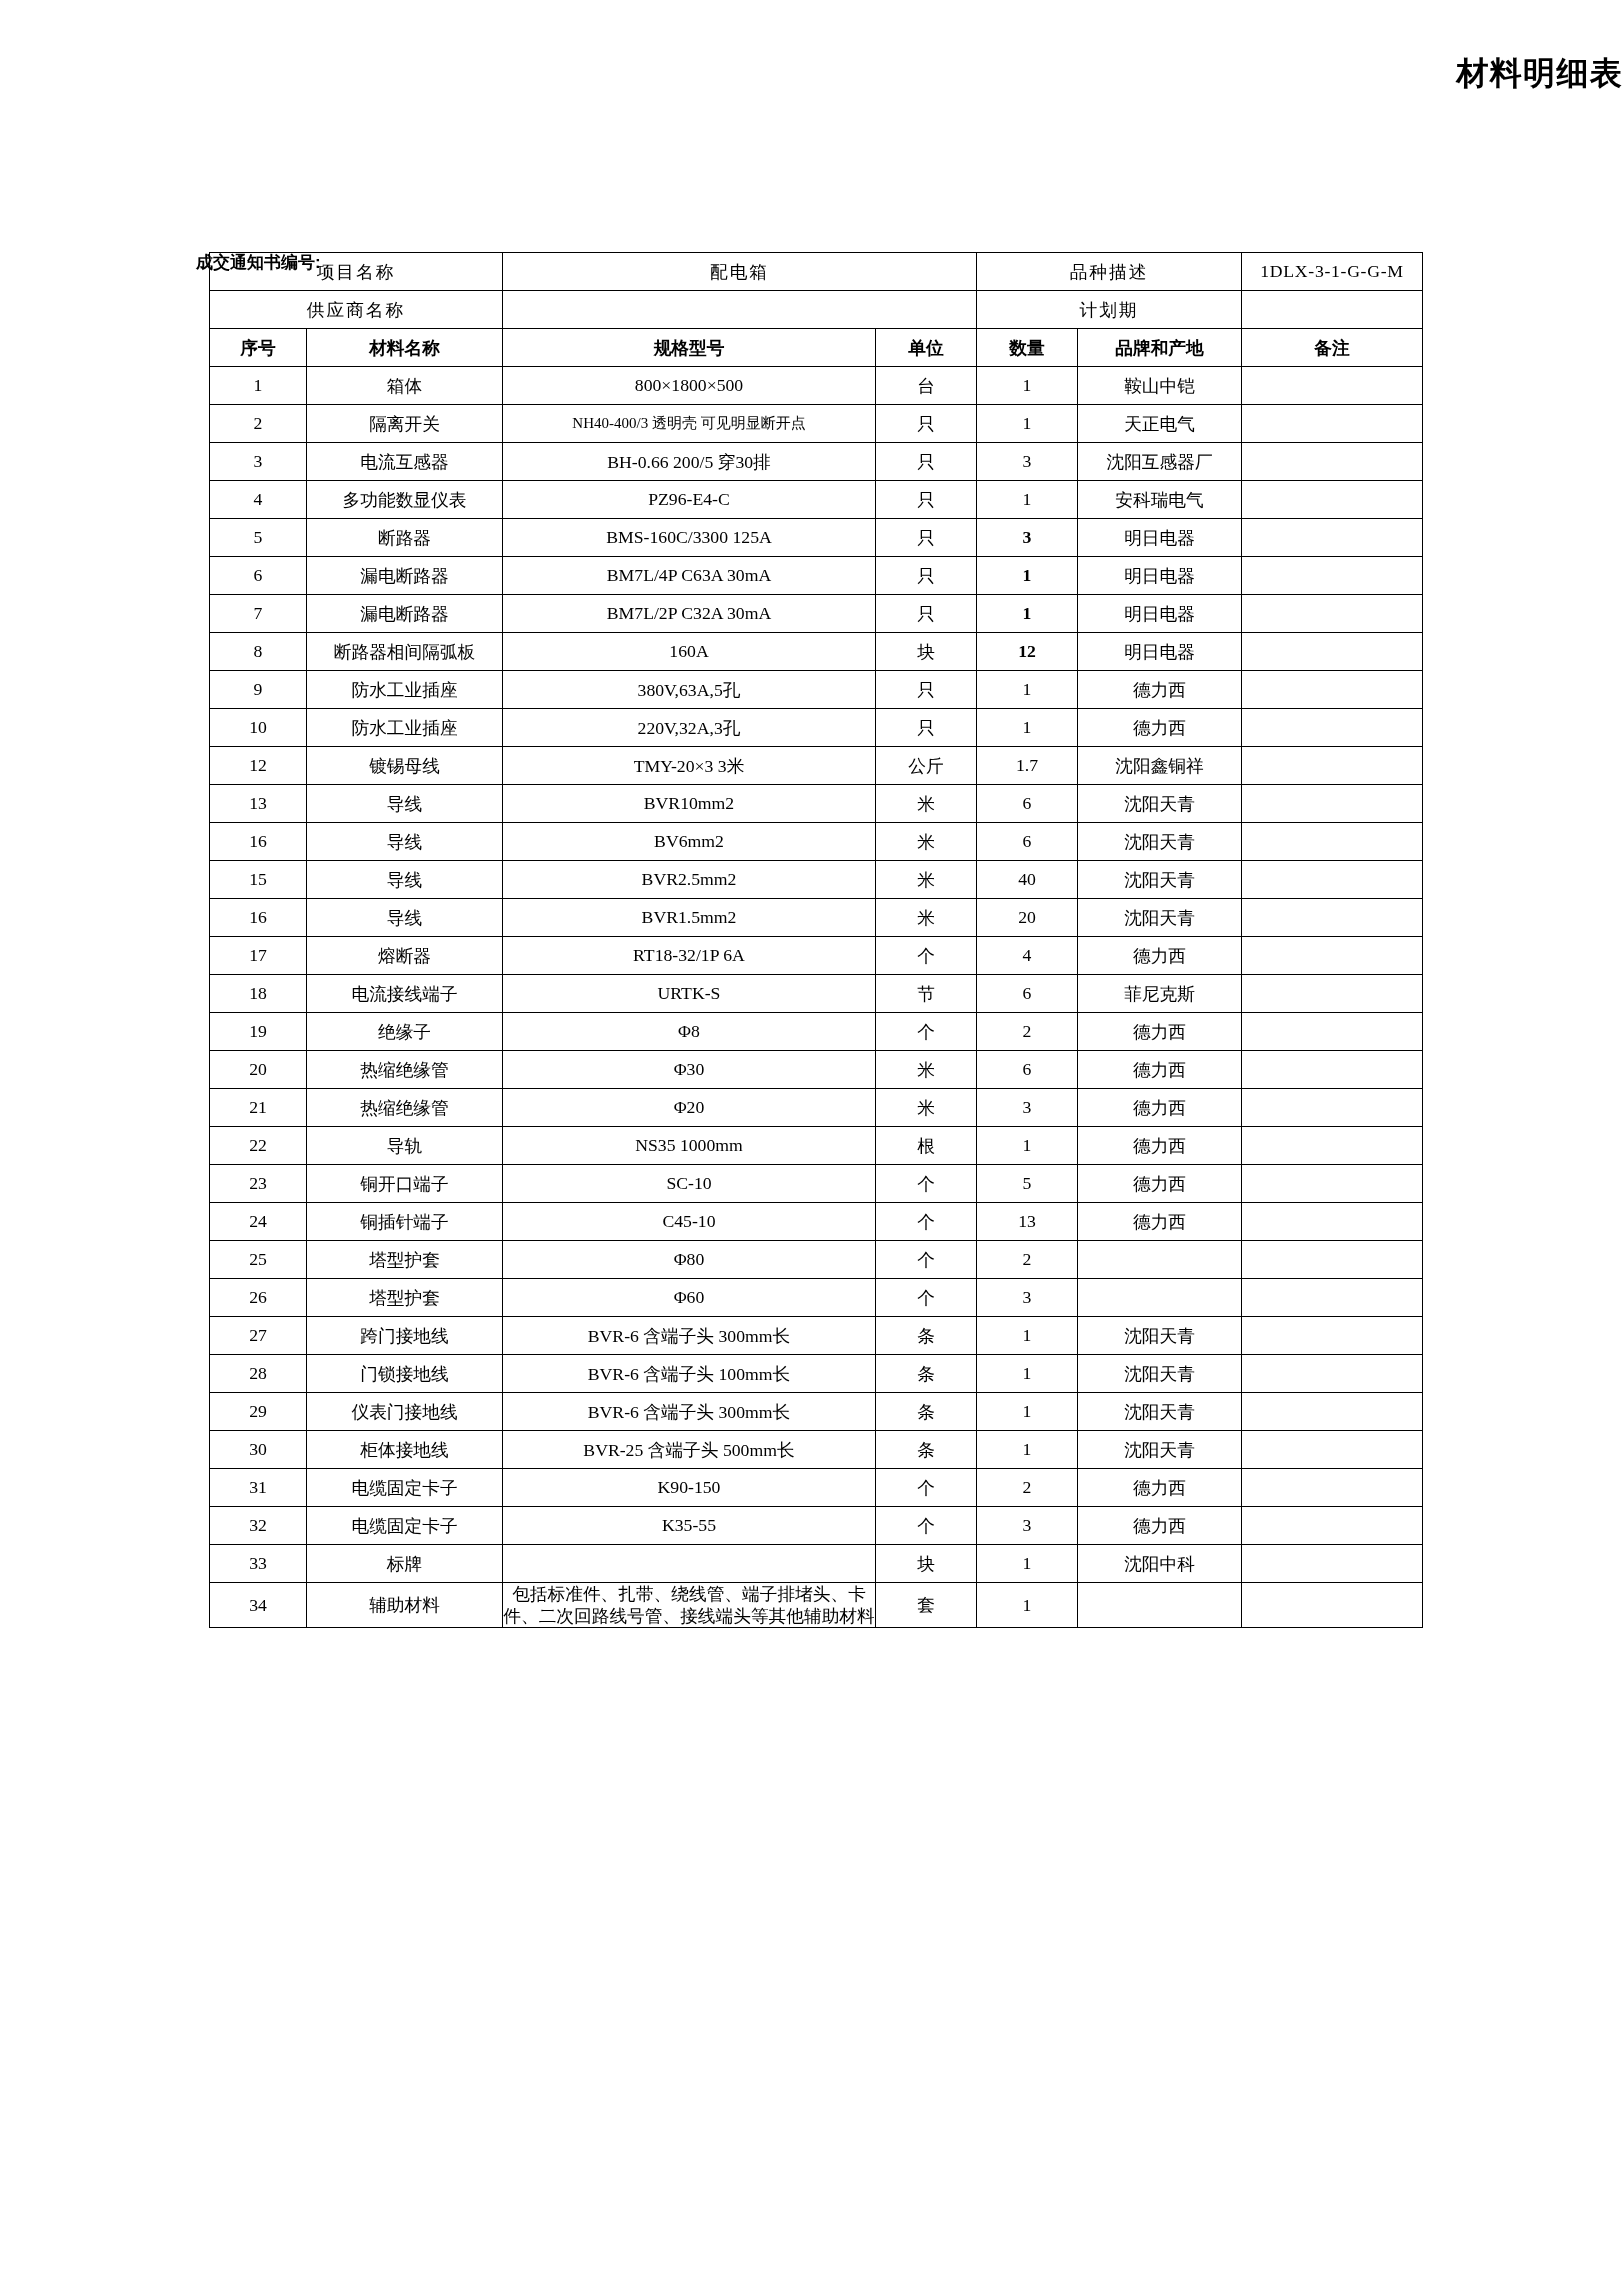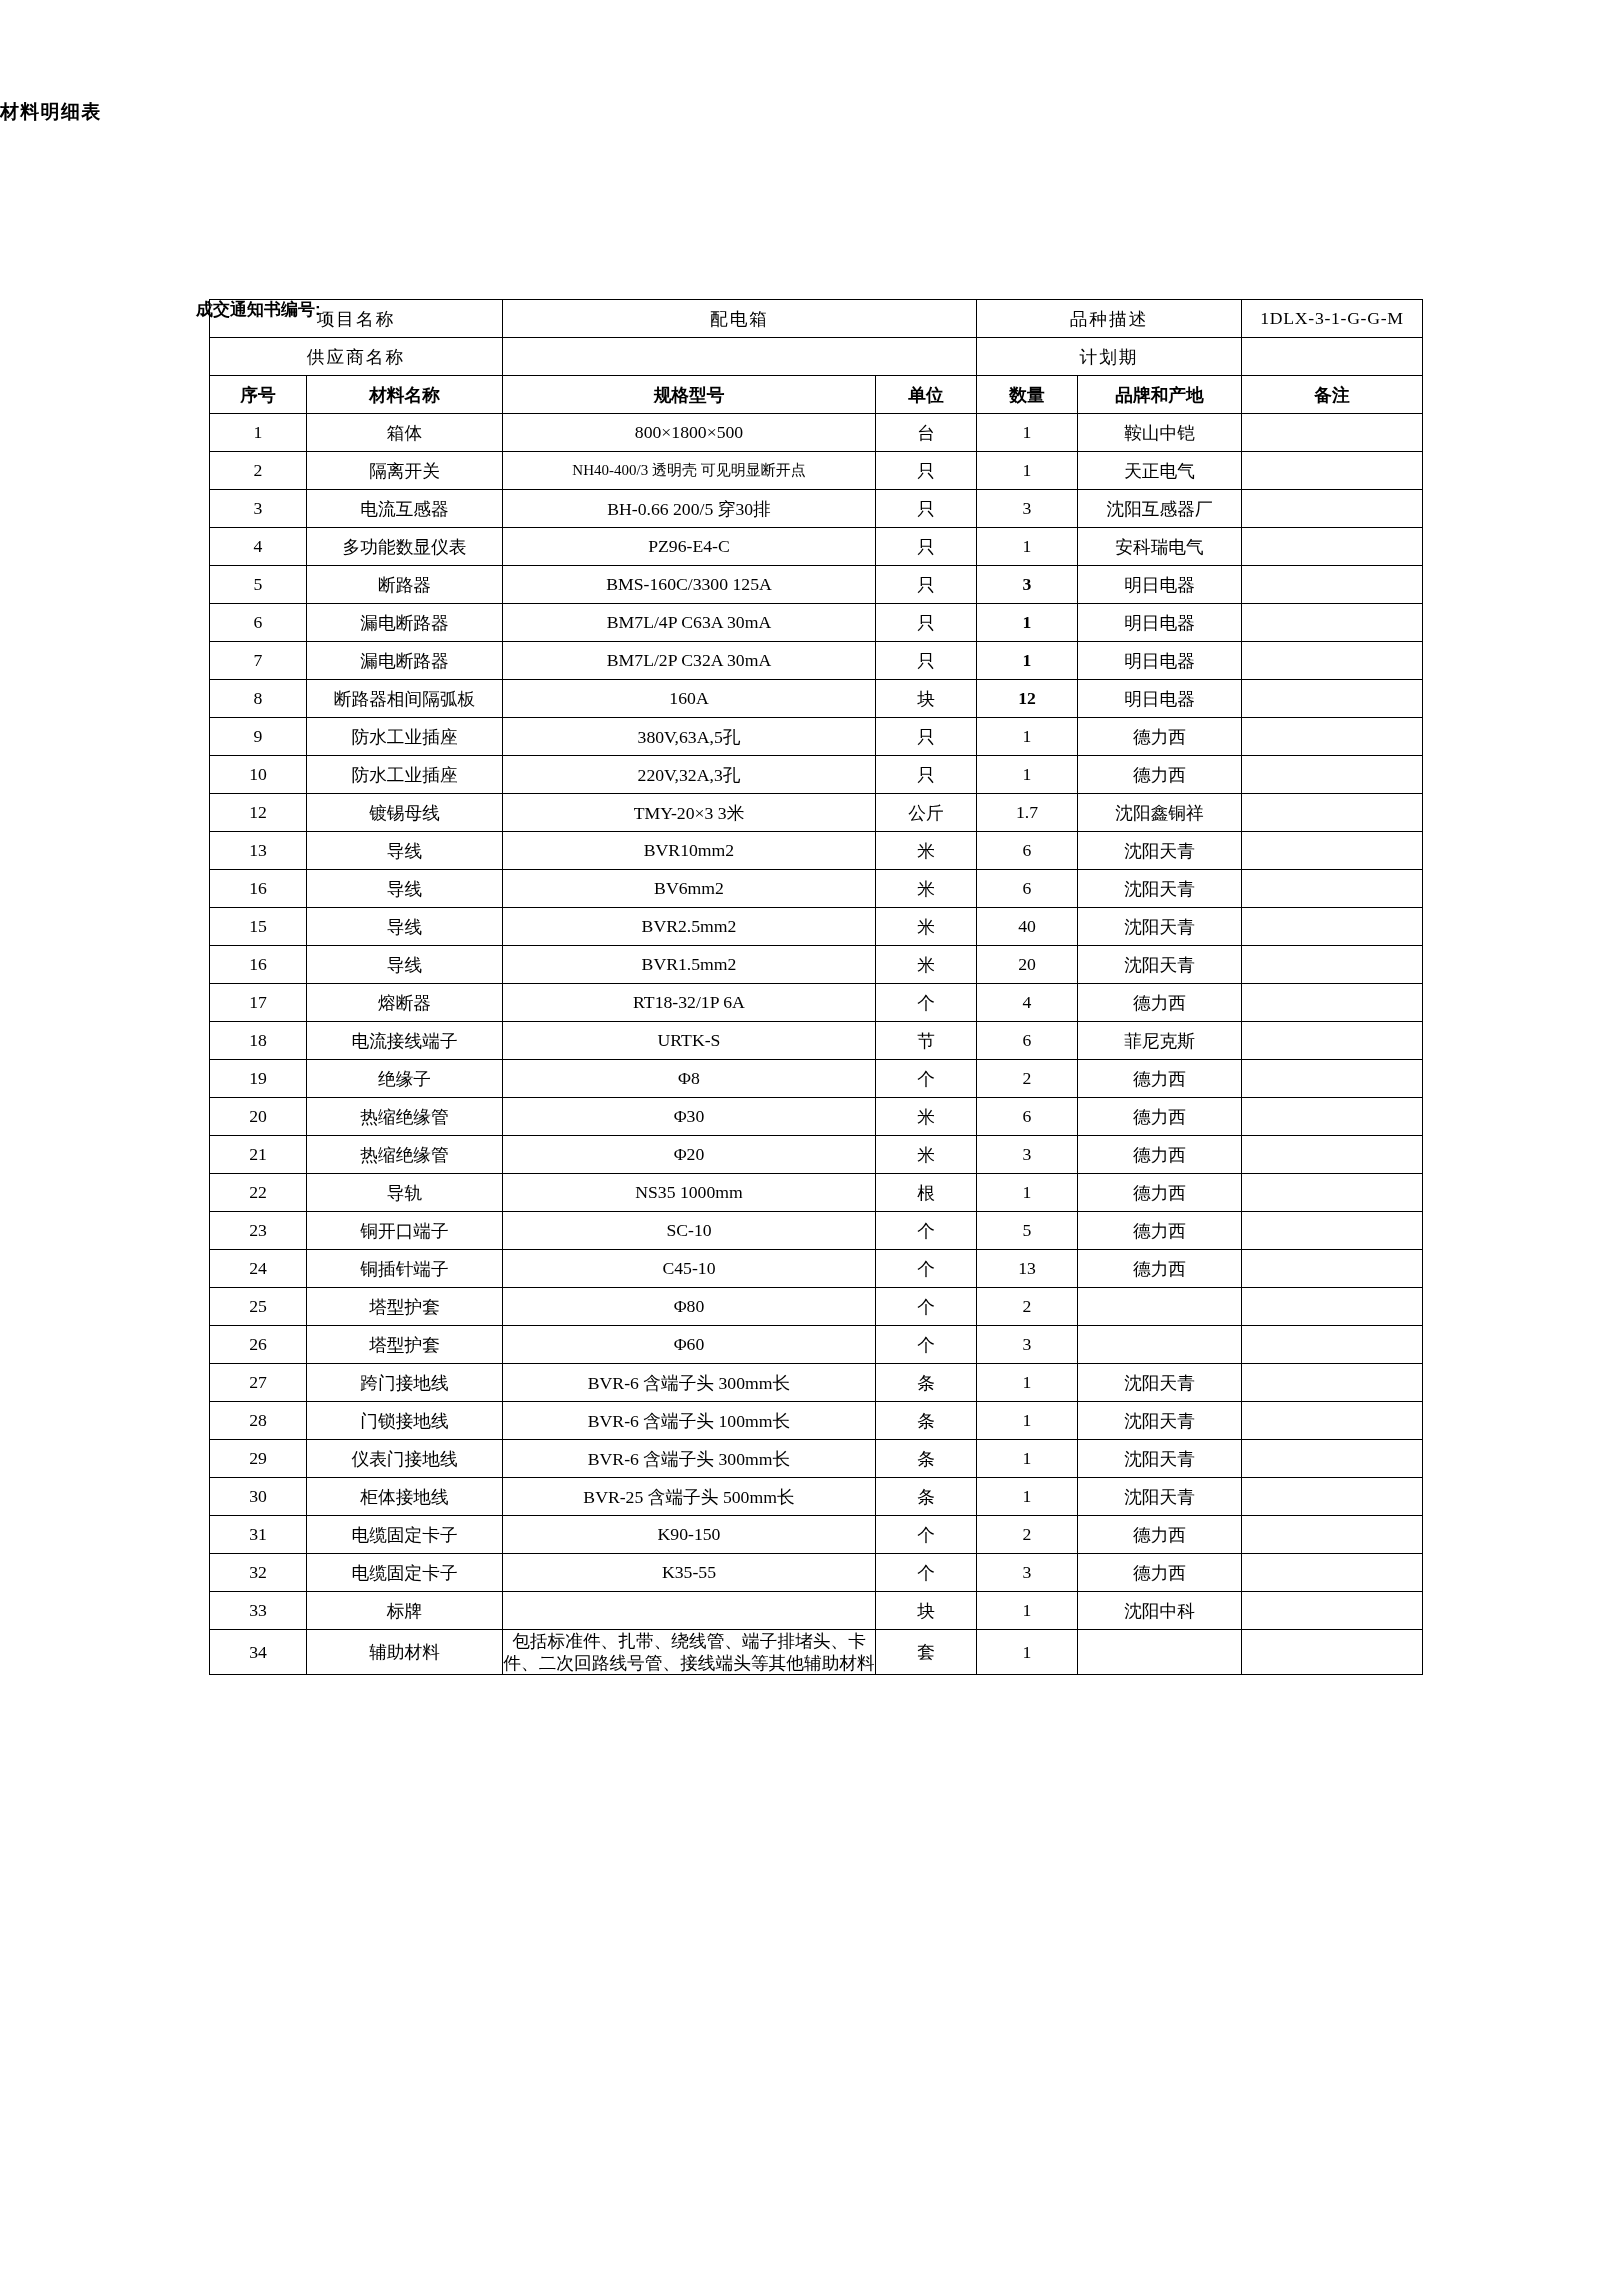--- a/index.html
+++ b/index.html
@@ -14,26 +14,26 @@
     color: #000000;
     position: relative;
   }
   .page {
     position: relative;
     width: 1623px;
     height: 2295px;
     box-sizing: border-box;
   }
   .doc-title {
-    text-align: left;
+    text-align: right;
     font-family: "Liberation Sans", sans-serif;
     font-weight: bold;
-    font-size: 19px;
+    font-size: 32px;
     letter-spacing: 1.3px;
-    margin-top: 99px;
+    margin-top: 52px;
   }
   .notice-line {
     position: absolute;
     left: 196px;
     top: 169px;
     font-family: "Liberation Sans", sans-serif;
     font-weight: bold;
     font-size: 17px;
     margin-top: 30px;
   }

